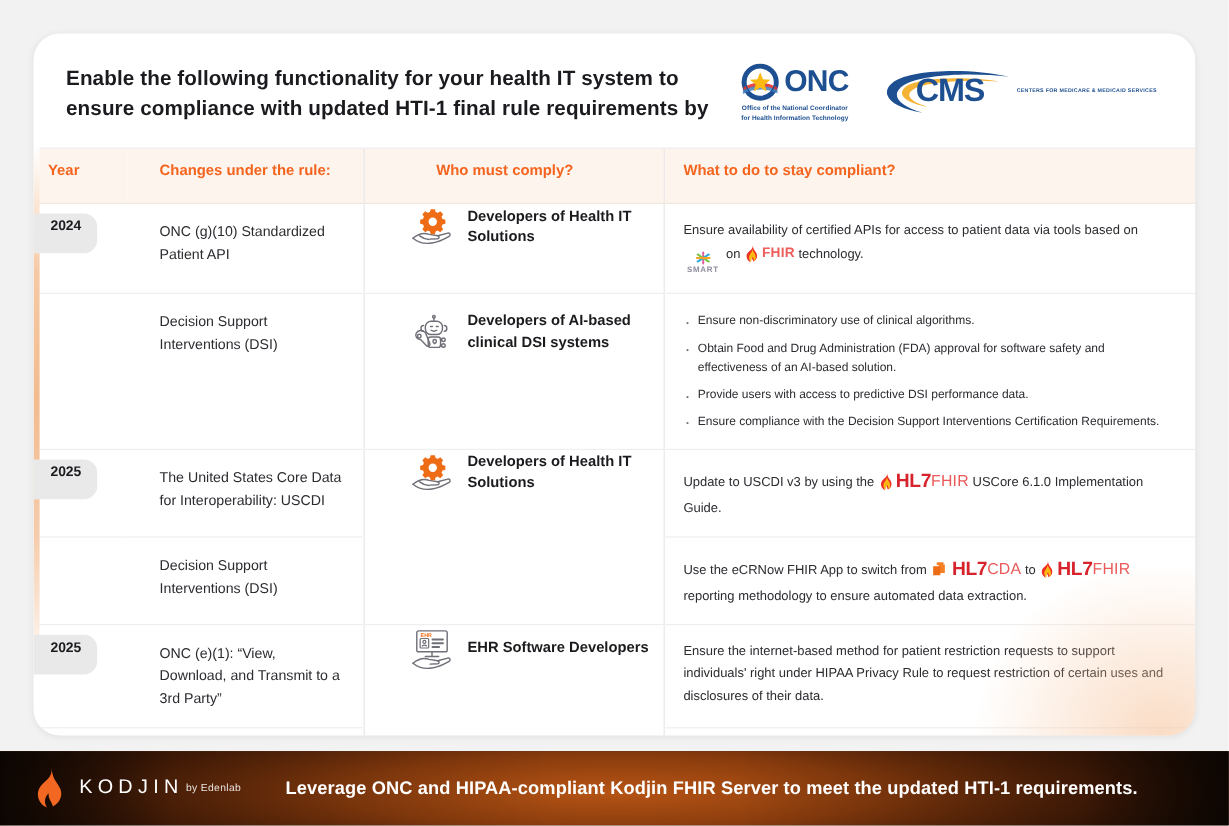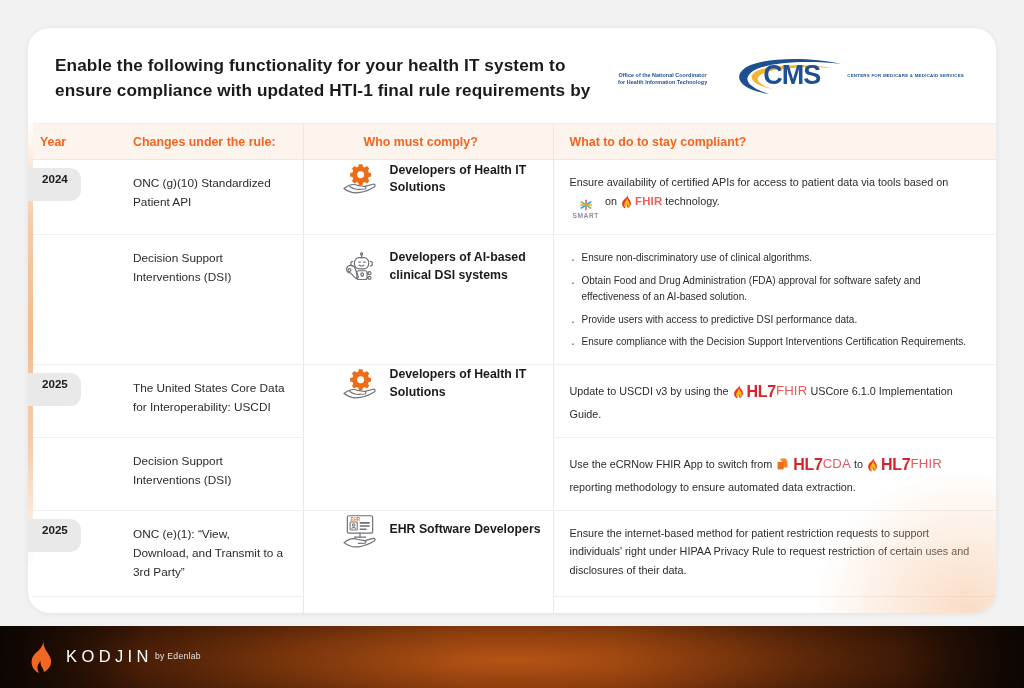--- a/index.html
+++ b/index.html
@@ -76,21 +76,21 @@
   
   table.matrix { width:100%; border-collapse:collapse; table-layout:fixed; }
   table.matrix th, table.matrix td { vertical-align: top; }
 
   thead th {
     background:#fdf5ed;
     color:#f4641e;
     font-size:12.4px;
     font-weight:bold;
     text-align:left;
-    padding:11px 0 10px 0;
+    padding:11px 0 20px 0;
     border-top:1px solid #eeecee;
     border-bottom:1px solid #f0e7dd;
   }
   th.c-year  { width:78px;  padding-left:12px; }
   th.c-change{ width:197px; padding-left:27px; }
   th.c-who   { width:250px; padding-left:60px; border-left:1px solid #e9e7e9; }
   th.c-what  { width:auto;  padding-left:16px; border-left:1px solid #e9e7e9; }
 
   td.year { width:78px; padding:0; position:relative; }
   .year-pill {
@@ -186,20 +186,31 @@
 <div id="root">
 
   <div class="card">
 
     <div class="card-header">
       <div class="headline">Enable the following functionality for your health IT system to ensure compliance with updated HTI-1 final rule requirements by</div>
 
       <div class="logos">
 
         <div class="onc">
+          <div class="onc-top">
+            <svg class="onc-mark" viewBox="0 0 64 64">
+              <circle cx="32" cy="32" r="30" fill="#1d4f91"></circle>
+              <circle cx="32" cy="32" r="23" fill="#ffffff"></circle>
+              <path d="M5 40 Q32 26 59 40 L59 46 Q32 32 5 46 Z" fill="#e0342f" opacity=".9"></path>
+              <path d="M4 45 Q32 31 60 45 L60 50 Q32 37 4 51 Z" fill="#3f7fc1" opacity=".85"></path>
+              <circle cx="32" cy="32" r="23" fill="none" stroke="#1d4f91" stroke-width="2"></circle>
+              <path d="M32 16 L36.6 27.2 L48.6 28 L39.4 35.6 L42.4 47.2 L32 40.6 L21.6 47.2 L24.6 35.6 L15.4 28 L27.4 27.2 Z" fill="#fdb913"></path>
+            </svg>
+            <div class="onc-word">ONC</div>
+          </div>
           <div class="onc-sub" style="white-space:pre-line">Office of the National Coordinator
 for Health Information Technology</div>
         </div>
 
         <div class="cms">
           <div class="cms-row">
             <svg viewBox="0 0 118 40" width="118" height="40" style="position:absolute;left:0;top:0;">
               <path d="M112 6 C78 -2 30 0 16 10 C2 20 14 32 40 36 C20 30 12 21 24 13 C38 4 80 2 112 6 Z" fill="#1d4f91"></path>
               <path d="M104 10 C74 5 36 7 26 14 C17 21 27 28 44 31 C30 27 24 21 33 16 C44 10 78 8 104 10 Z" fill="#f5b335"></path>
             </svg>
@@ -414,15 +425,16 @@
   <div class="banner">
     <div class="brand">
       <svg class="brand-flame" viewBox="0 0 26 34">
         <path d="M15 0 C16 8 9.5 10.4 5.8 15.2 C1.4 21 3.6 30 11.2 33 C8.2 28.4 9.4 24 12.6 21 C11.8 26 15.2 27.4 16 32 C21.8 29.2 24.4 23.6 22.4 17.8 C20.6 12.6 15.6 10 15 0 Z" fill="#f26722"></path>
       </svg>
       <div class="brand-text">
         <div class="brand-name">KODJIN</div>
         <div class="brand-by">by Edenlab</div>
       </div>
     </div>
+    <div class="banner-msg">Leverage ONC and HIPAA-compliant Kodjin FHIR Server to meet the updated HTI-1 requirements.</div>
   </div>
 
 </div>
 
 </body></html>

